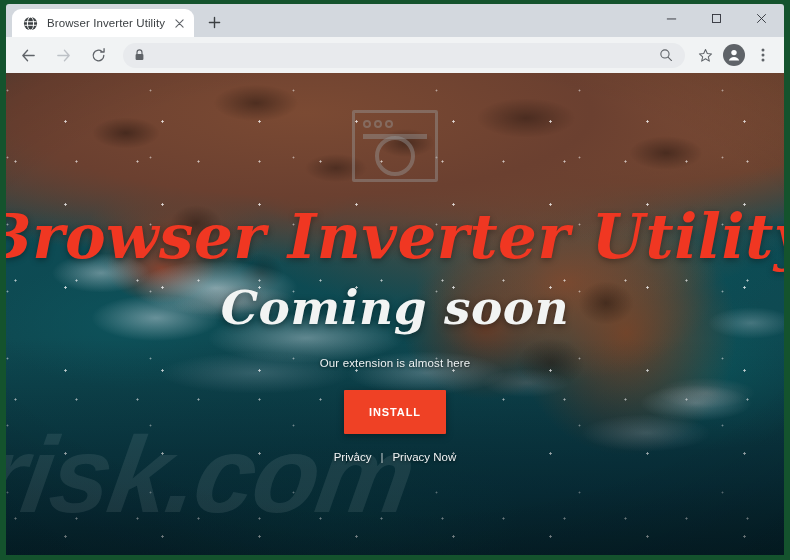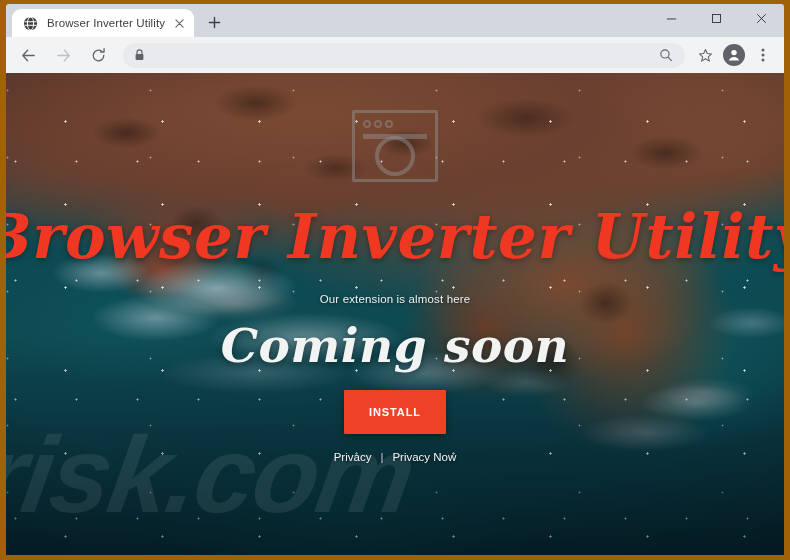--- a/index.html
+++ b/index.html
@@ -10,21 +10,21 @@
     overflow: hidden;
     font-family: "Liberation Sans", sans-serif;
     background: #1769c4;
   }
 
   
   #browser-window {
     position: absolute;
     left: 0; top: 0;
     width: 790px; height: 560px;
-    background: #a16207;
+    background: #14532d;
     padding: 4px 6px 5px 6px;
     display: flex;
     flex-direction: column;
   }
 
   
   #tab-strip {
     position: relative;
     height: 33px;
     background: #d3d8de;
@@ -506,23 +506,23 @@
             <i></i>
             <i></i>
             <i></i>
           </span>
         <span class="lp-bar"></span>
         <span class="lp-circle"></span>
       </div>
 
       <div id="hero-title">Browser Inverter Utility</div>
 
+      <div id="hero-subtitle">Coming soon</div>
+
       <div id="hero-tagline">Our extension is almost here</div>
-
-      <div id="hero-subtitle">Coming soon</div>
 
       <button id="install-button">INSTALL</button>
 
       <div id="footer-links">
         <a href="#">Privacy</a>
         <span id="footer-separator">|</span>
         <a href="#">Privacy Now</a>
       </div>
 
     </div>

